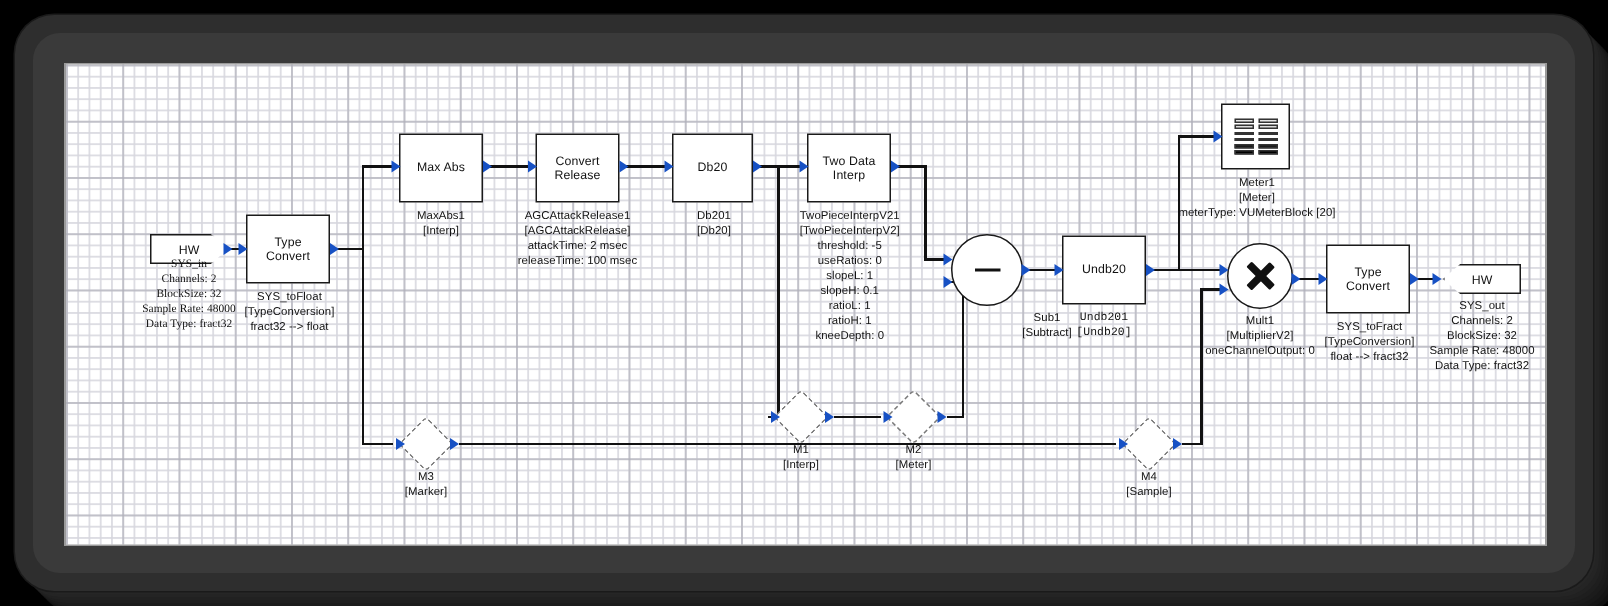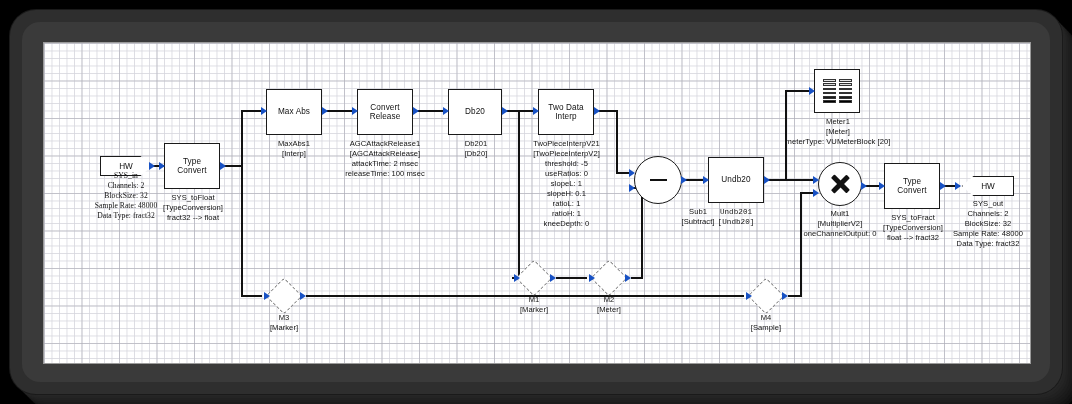--- a/index.html
+++ b/index.html
@@ -316,21 +316,21 @@
 BlockSize: 32
 Sample Rate: 48000
 Data Type: fract32</div>
     </div>
 
     <div class="node">
       <div class="marker" style="left:477px;top:222px;"></div>
       <div class="port in" style="left:470px;top:231px;"></div>
       <div class="port out" style="left:506px;top:231px;"></div>
       <div class="cap center" style="left:455px;top:252px;width:70px;">M1
-[Marker]</div>
+[Interp]</div>
     </div>
 
     <div class="node">
       <div class="marker" style="left:552px;top:222px;"></div>
       <div class="port in" style="left:545px;top:231px;"></div>
       <div class="port out" style="left:581px;top:231px;"></div>
       <div class="cap center" style="left:530px;top:252px;width:70px;">M2
 [Meter]</div>
     </div>
 

